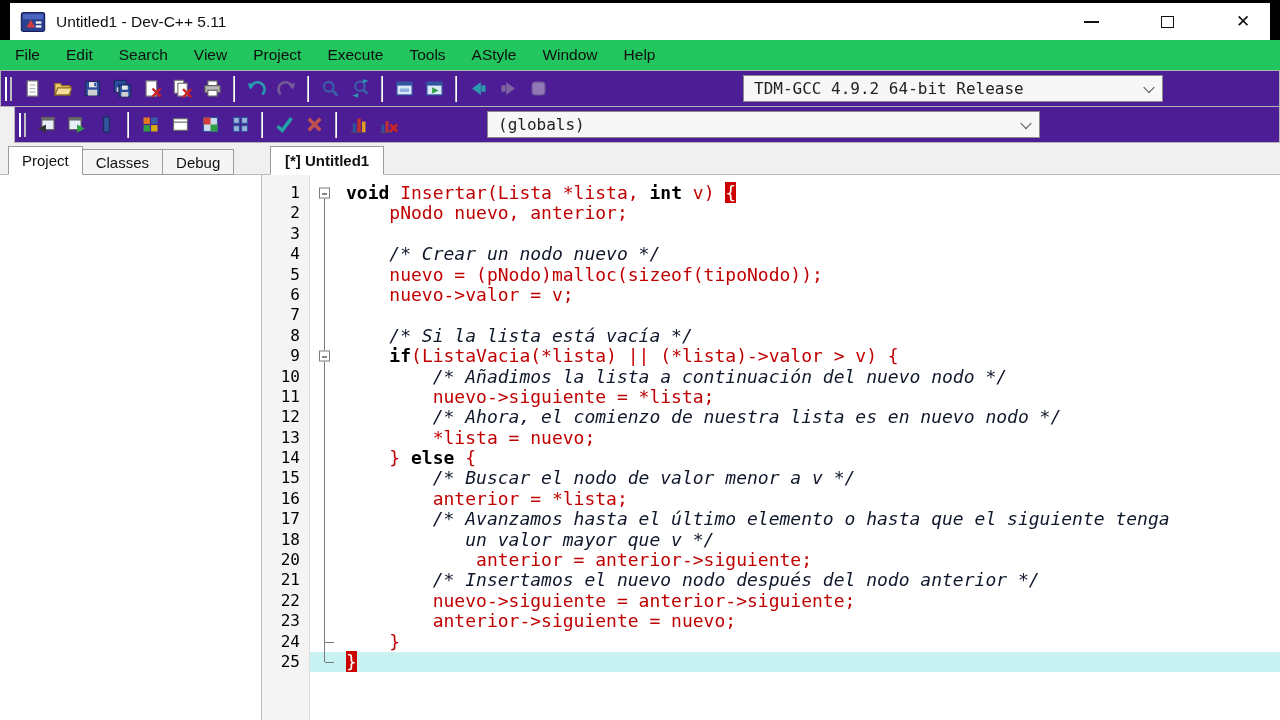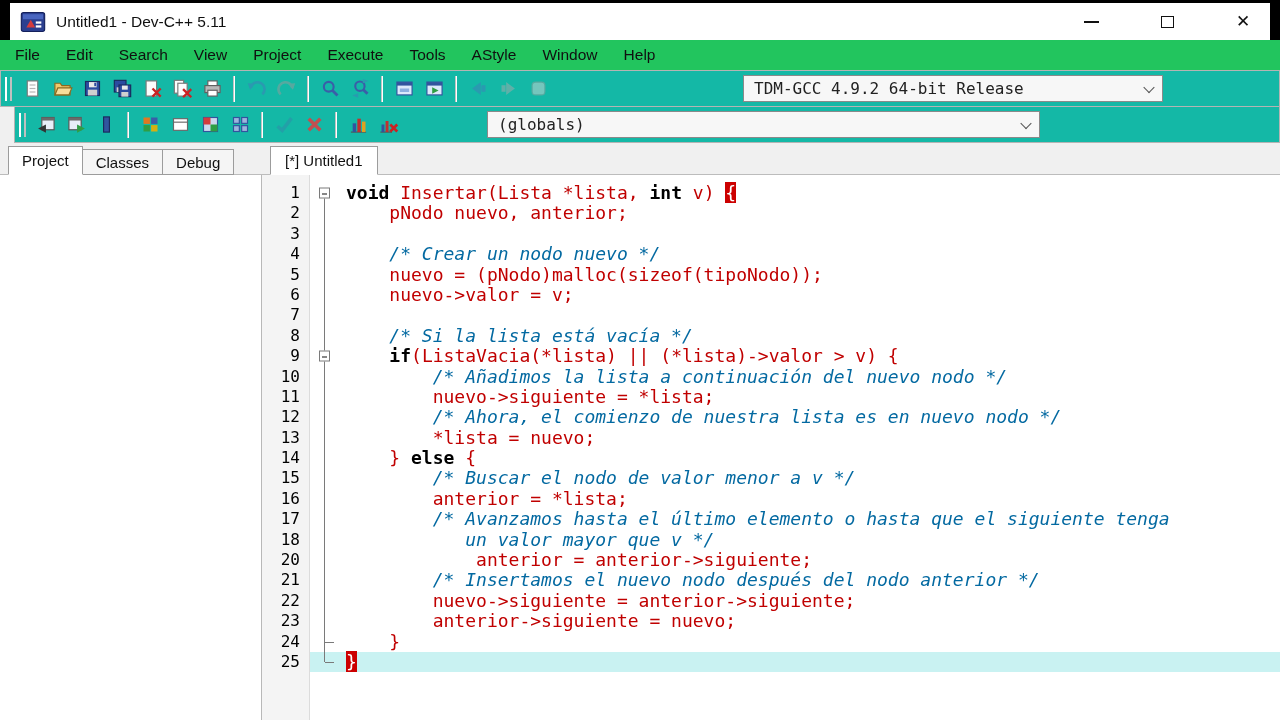--- a/index.html
+++ b/index.html
@@ -20,21 +20,21 @@
   .glyph-max { width:13px; height:12px; border:1.6px solid #111; }
   .glyph-close { font-size:17px; color:#111; line-height:1; }
 
   
   .menubar { position:absolute; top:40px; left:0; right:0; height:30px; background:#22c55e;
              display:flex; align-items:center; padding-left:2px; }
   .menu-item { padding:0 13px; font-size:15.5px; color:#101010; height:100%;
                display:flex; align-items:center; cursor:default; }
 
   
-  .tb { position:absolute; left:0; right:0; background:#14b8a6;
+  .tb { position:absolute; left:0; right:0; background:#4c1d95;
         border:1px solid #b4b4b4; display:flex; align-items:center; padding-left:2px; }
   #tb1 { top:70px; height:37px; }
   #tb2 { top:106px; height:37px;margin-left:14px; }
   .grip { width:7px; height:24px; margin:0 5px 0 2px;
           border-left:2px solid #ffffff; border-right:2px solid #c0c0c0; }
   .tbtn { width:30px; height:28px; display:flex; align-items:center; justify-content:center;
           border-radius:2px; cursor:default; flex:0 0 auto; }
   .tbtn.dis { opacity:.5; filter:grayscale(70%); }
   .sep { width:0; height:26px; border-left:1px solid #c2c2c2; border-right:1px solid #ffffff; margin:0 6px; }
   .combo { height:27px; background:#f7f7f7; border:1px solid #8a8a8a; position:relative;
@@ -44,21 +44,21 @@
   .combo .chev { position:absolute; right:9px; top:50%; width:8px; height:8px;
                  border-right:1.6px solid #555; border-bottom:1.6px solid #555;
                  transform:translateY(-68%) rotate(45deg); }
   #compiler-combo { margin-left:auto; margin-right:116px; width:420px; }
   #globals-combo  { margin-left:84px; width:553px; }
 
   
   .tabrow { position:absolute; top:143px; height:32px; left:0; right:0; background:#f0f0f0;
             border-bottom:1px solid #bcbcbc; }
   .panel-tabs { position:absolute; left:8px; bottom:-1px; display:flex; align-items:flex-end; }
-  .editor-tabs { position:absolute; left:270px; bottom:-1px; display:flex; align-items:flex-end; }
+  .editor-tabs { position:absolute; left:270px; bottom:-1px; display:flex; align-items:flex-end;font-weight:bold; }
   .ptab { height:26px; padding:0 13px; display:flex; align-items:center; background:#f5f5f5;
           border:1px solid #9c9c9c; border-left:none; font-size:15px; color:#111; cursor:default; }
   .ptab:first-child { border-left:1px solid #9c9c9c; }
   .ptab.active { background:#fff; height:29px; border-bottom:1px solid #fff; }
   .etab { height:29px; padding:0 14px; display:flex; align-items:center; background:#fff;
           border:1px solid #9c9c9c; border-bottom:1px solid #fff; font-size:15px; color:#111; cursor:default; }
 
   
   .main { position:absolute; top:175px; left:0; right:0; bottom:0; }
   .side-panel { position:absolute; left:0; top:0; bottom:0; width:262px; background:#fff;
@@ -78,21 +78,21 @@
 
   .vfull,.vtop,.vbot { position:absolute; left:14px; width:0; border-left:1px solid #7a7a7a; }
   .vfull { top:0; bottom:0; } .vtop { top:0; height:50%; } .vbot { top:50%; bottom:0; }
   .fbox { position:absolute; left:9px; top:50%; transform:translateY(-50%); width:11px; height:11px;
           background:#fff; border:1px solid #7a7a7a; }
   .fbox::before { content:""; position:absolute; left:2px; right:2px; top:50%; border-top:1px solid #111; }
   .htick { position:absolute; left:15px; top:50%; width:9px; border-top:1px solid #7a7a7a; }
 
   .tk-kw { color:#000; font-weight:bold; }
   .tk-r  { color:#c00000; }
-  .tk-c  { color:#0369a1; font-style:italic; }
+  .tk-c  { color:#0f172a; font-style:italic; }
   .tk-bm { background:#cc0000; color:#fff; }
 </style>
 </head>
 <body>
 
 <div id="window">
 
   <div class="titlebar">
     <div class="titlebar-inner">
       <span class="app-icon">

